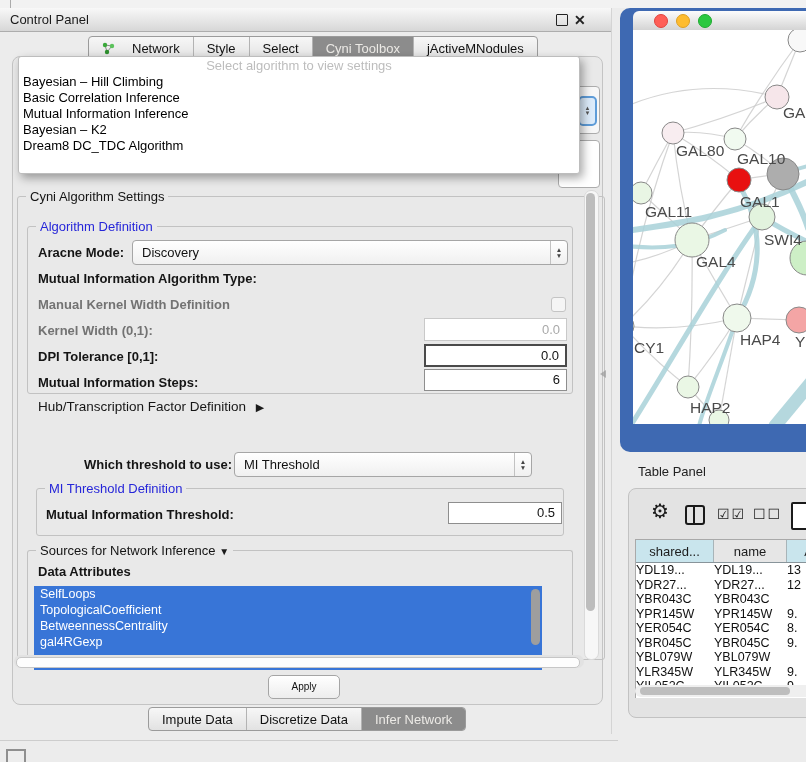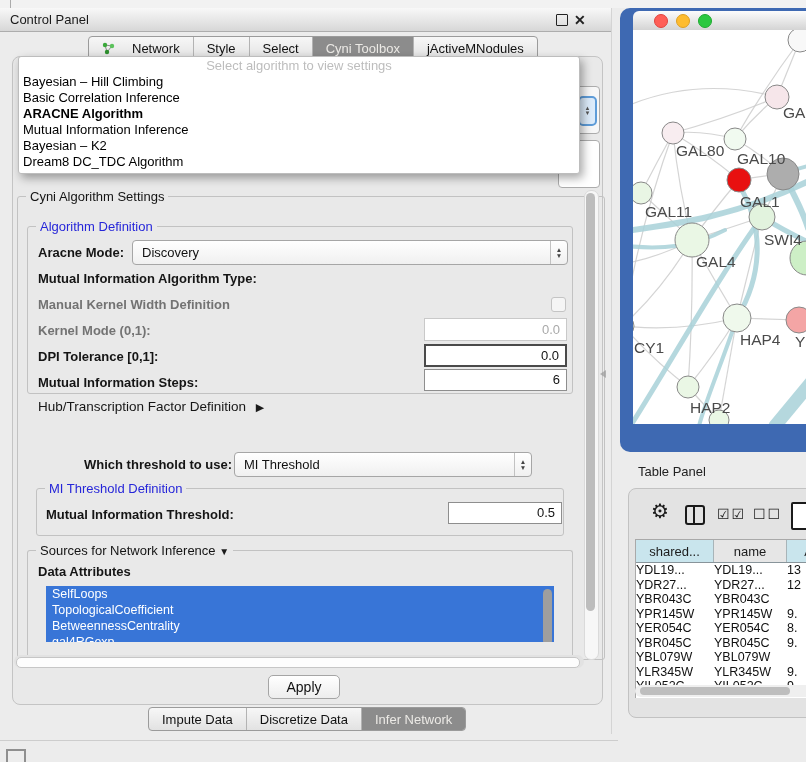--- a/index.html
+++ b/index.html
@@ -52,32 +52,32 @@
   .tf.strong{border:2px solid #4A4A4A;line-height:19px;}
   .tf.plain{border:1px solid #8E8E8E;line-height:20px;}
   .cb{display:flex;align-items:stretch;background:linear-gradient(#FFFFFF,#F0F0F0);border:1px solid #A6A6A6;
       border-radius:4px;font-size:13px;}
   .cb .val{flex:1;display:flex;align-items:center;padding-left:9px;color:#111;}
   .cb .sp{width:16px;border-left:1px solid #C2C2C2;display:flex;flex-direction:column;align-items:center;
           justify-content:center;color:#444;font-size:6.5px;line-height:5.5px;}
   #kernel-check{left:551px;top:297px;width:13px;height:13px;background:#F5F5F5;border:1px solid #C4C4C4;border-radius:3px;}
   .tri{font-size:11px;color:#1A1A1A;}
 
-  #attr-list{left:46px;top:586px;width:508px;height:56px;background:#3875D7;overflow:hidden;}
+  #attr-list{left:34px;top:586px;width:508px;height:84px;background:#3875D7;overflow:hidden;}
   .attr-item{color:#FFF;font-size:12.5px;line-height:16px;padding-left:6px;white-space:nowrap;}
   #attr-scroll{position:absolute;right:2px;top:3px;width:9px;height:56px;background:#9E9E9E;border-radius:5px;}
 
   
   #vscroll{left:584px;top:190px;width:13px;height:468px;background:#F7F7F7;border:1px solid #DADADA;border-radius:7px;}
   #vthumb{position:absolute;left:1px;top:2px;width:9px;height:418px;background:#BDBDBD;border-radius:5px;}
   #hscroll{left:14px;top:655px;width:570px;height:13px;background:#E2E2E2;border-radius:7px;}
   #hthumb{position:absolute;left:2px;top:2px;width:562px;height:9px;background:#FDFDFD;border:1px solid #C6C6C6;border-radius:5px;}
 
   #apply-btn{left:268px;top:675px;width:70px;height:22px;background:linear-gradient(#FFFFFF,#EDEDED);
-             border:1px solid #A5A5A5;border-radius:5px;font-size:14px;color:#111;text-align:center;line-height:22px;}
+             border:1px solid #A5A5A5;border-radius:5px;font-size:10px;color:#111;text-align:center;line-height:22px;}
 
   #cp-bottom-line{left:0;top:740px;width:618px;height:1px;background:#CDCDCD;}
   #float-mini{left:6px;top:749px;width:16px;height:12px;border:2px solid #8F8F8F;background:#EDEDED;}
   #split-handle{left:600px;top:370px;width:0;height:0;border-top:4px solid transparent;border-bottom:4px solid transparent;
                 border-right:6px solid #9A9A9A;opacity:.7;}
 
   
   #net-frame{left:620px;top:8px;width:186px;height:444px;background:#3E69B2;border-radius:10px 0 0 10px;}
   #net-titlebar{position:absolute;left:13px;top:3px;right:0;height:19px;background:linear-gradient(#FCFCFC,#D4D4D4);
                 border-radius:6px 0 0 0;border-bottom:1px solid #B8B8B8;}
@@ -157,21 +157,20 @@
         <span>▼</span>
       </div>
   </div>
   <div class="abs frag" style="left:558px;top:140px;width:40px;height:46px;background:#FFF;"></div>
 
   <div class="abs" id="algo-popup">
     <div id="algo-ph">Select algorithm to view settings</div>
     <div id="algo-items">
         <div class="algo-item">Bayesian – Hill Climbing</div>
         <div class="algo-item">Basic Correlation Inference</div>
-        <div class="algo-item sel">ARACNE Algorithm</div>
         <div class="algo-item">Mutual Information Inference</div>
         <div class="algo-item">Bayesian – K2</div>
         <div class="algo-item">Dream8 DC_TDC Algorithm</div>
       </div>
   </div>
 
   <div class="abs grp" style="left:17px;top:196px;width:562px;height:462px;padding-left:24px;">
     <span class="gt">Cyni Algorithm Settings</span>
   </div>
 
@@ -182,21 +181,21 @@
   <div class="abs cb" style="left:132px;top:240px;width:434px;height:23px;">
     <span class="val">Discovery</span>
     <span class="sp">
         <span>▲</span>
         <span>▼</span>
       </span>
   </div>
   <div class="abs lb" style="left:38px;top:271px;">Mutual Information Algorithm Type:</div>
   <div class="abs lb dis" style="left:38px;top:297px;">Manual Kernel Width Definition</div>
   <div class="abs" id="kernel-check"></div>
-  <div class="abs lb dis" style="left:38px;top:323px;">Kernel Mode (0,1):</div>
+  <div class="abs lb dis" style="left:38px;top:323px;">Kernel Width (0,1):</div>
   <div class="abs tf dis" style="left:424px;top:318px;width:129px;height:21px;">0.0</div>
   <div class="abs lb" style="left:38px;top:349px;">DPI Tolerance [0,1]:</div>
   <div class="abs tf strong" style="left:424px;top:344px;width:127px;height:19px;">0.0</div>
   <div class="abs lb" style="left:38px;top:375px;">Mutual Information Steps:</div>
   <div class="abs tf plain" style="left:424px;top:369px;width:129px;height:20px;">6</div>
 
   <div class="abs" style="left:38px;top:399px;font-size:13.5px;color:#161616;">
     <span>Hub/Transcription Factor Definition</span>
     <span class="tri" style="margin-left:6px;">▶</span>
   </div>

